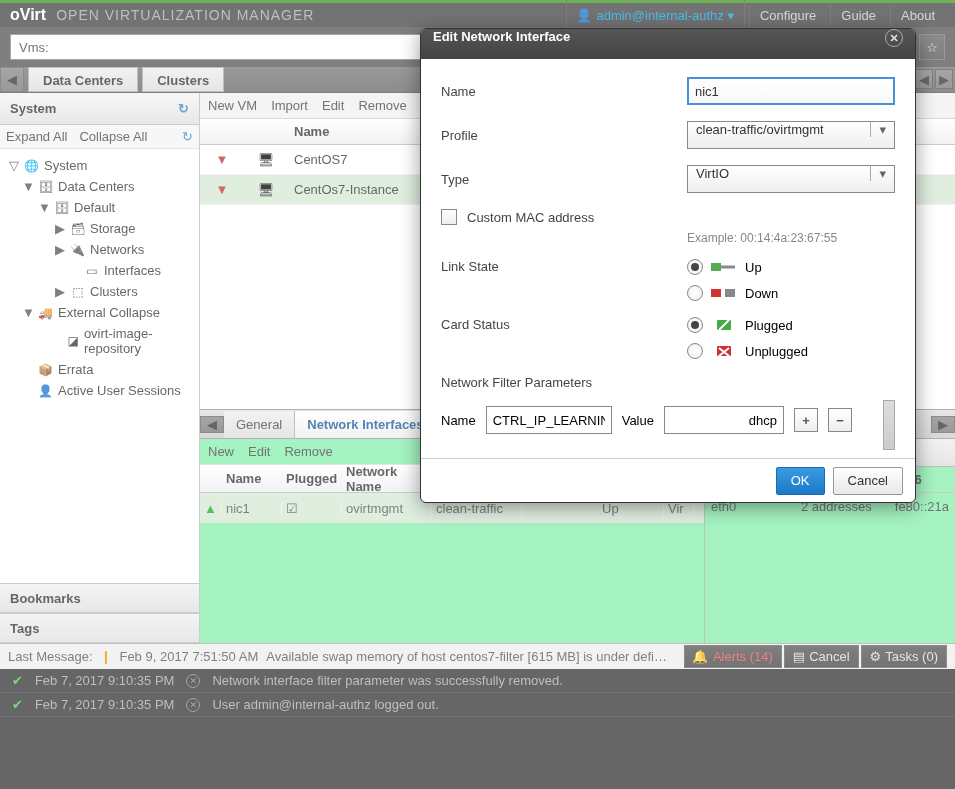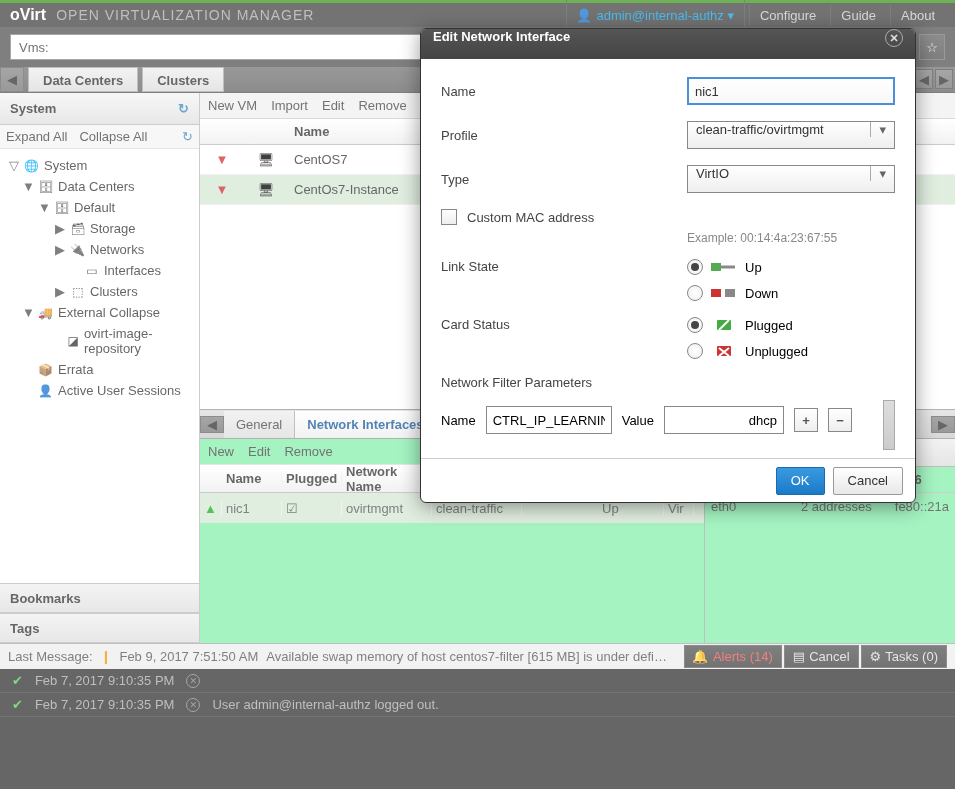--- a/index.html
+++ b/index.html
@@ -311,20 +311,21 @@
         <span>Tasks (0)</span>
       </div>
   </div>
 </div>
 
 <div class="status-rows">
   <div class="status-row">
     <span class="check">✔</span>
     <span>Feb 7, 2017 9:10:35 PM</span>
     <span class="x-circ">✕</span>
+    <span>Network interface filter parameter was successfully removed.</span>
   </div>
   <div class="status-row">
     <span class="check">✔</span>
     <span>Feb 7, 2017 9:10:35 PM</span>
     <span class="x-circ">✕</span>
     <span>User admin@internal-authz logged out.</span>
   </div>
 </div>
 
 <div class="overlay"></div>

